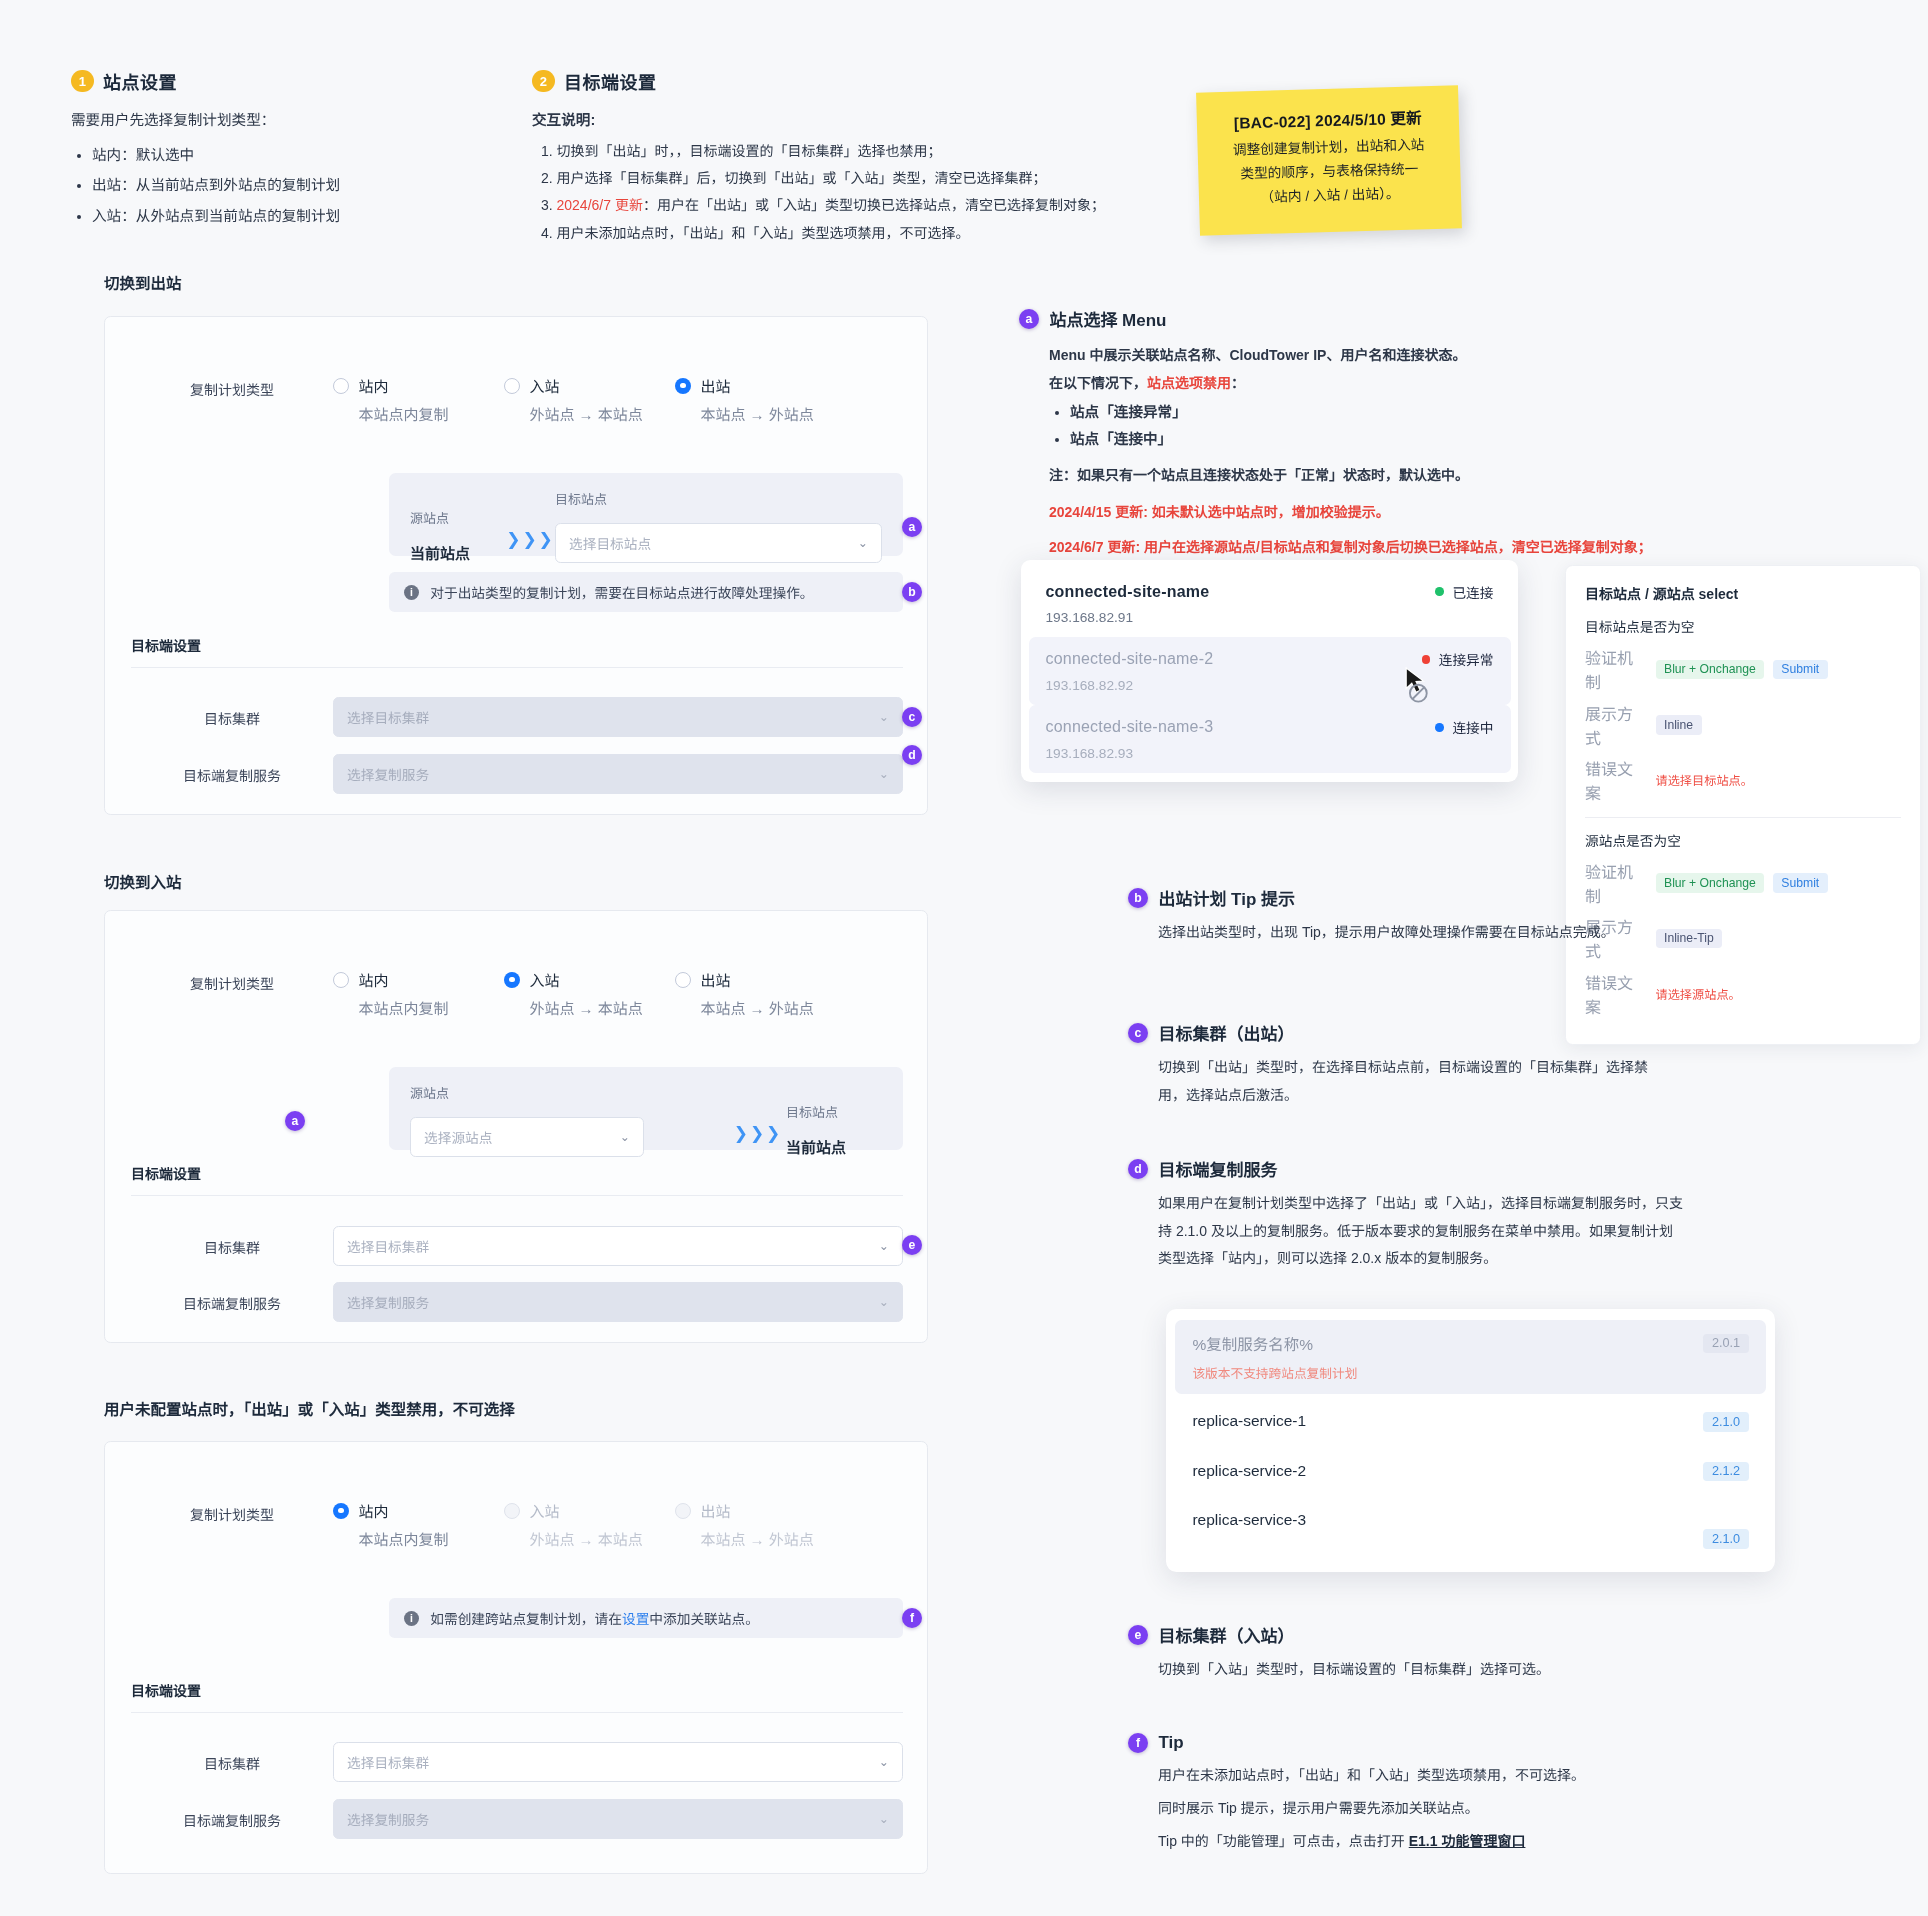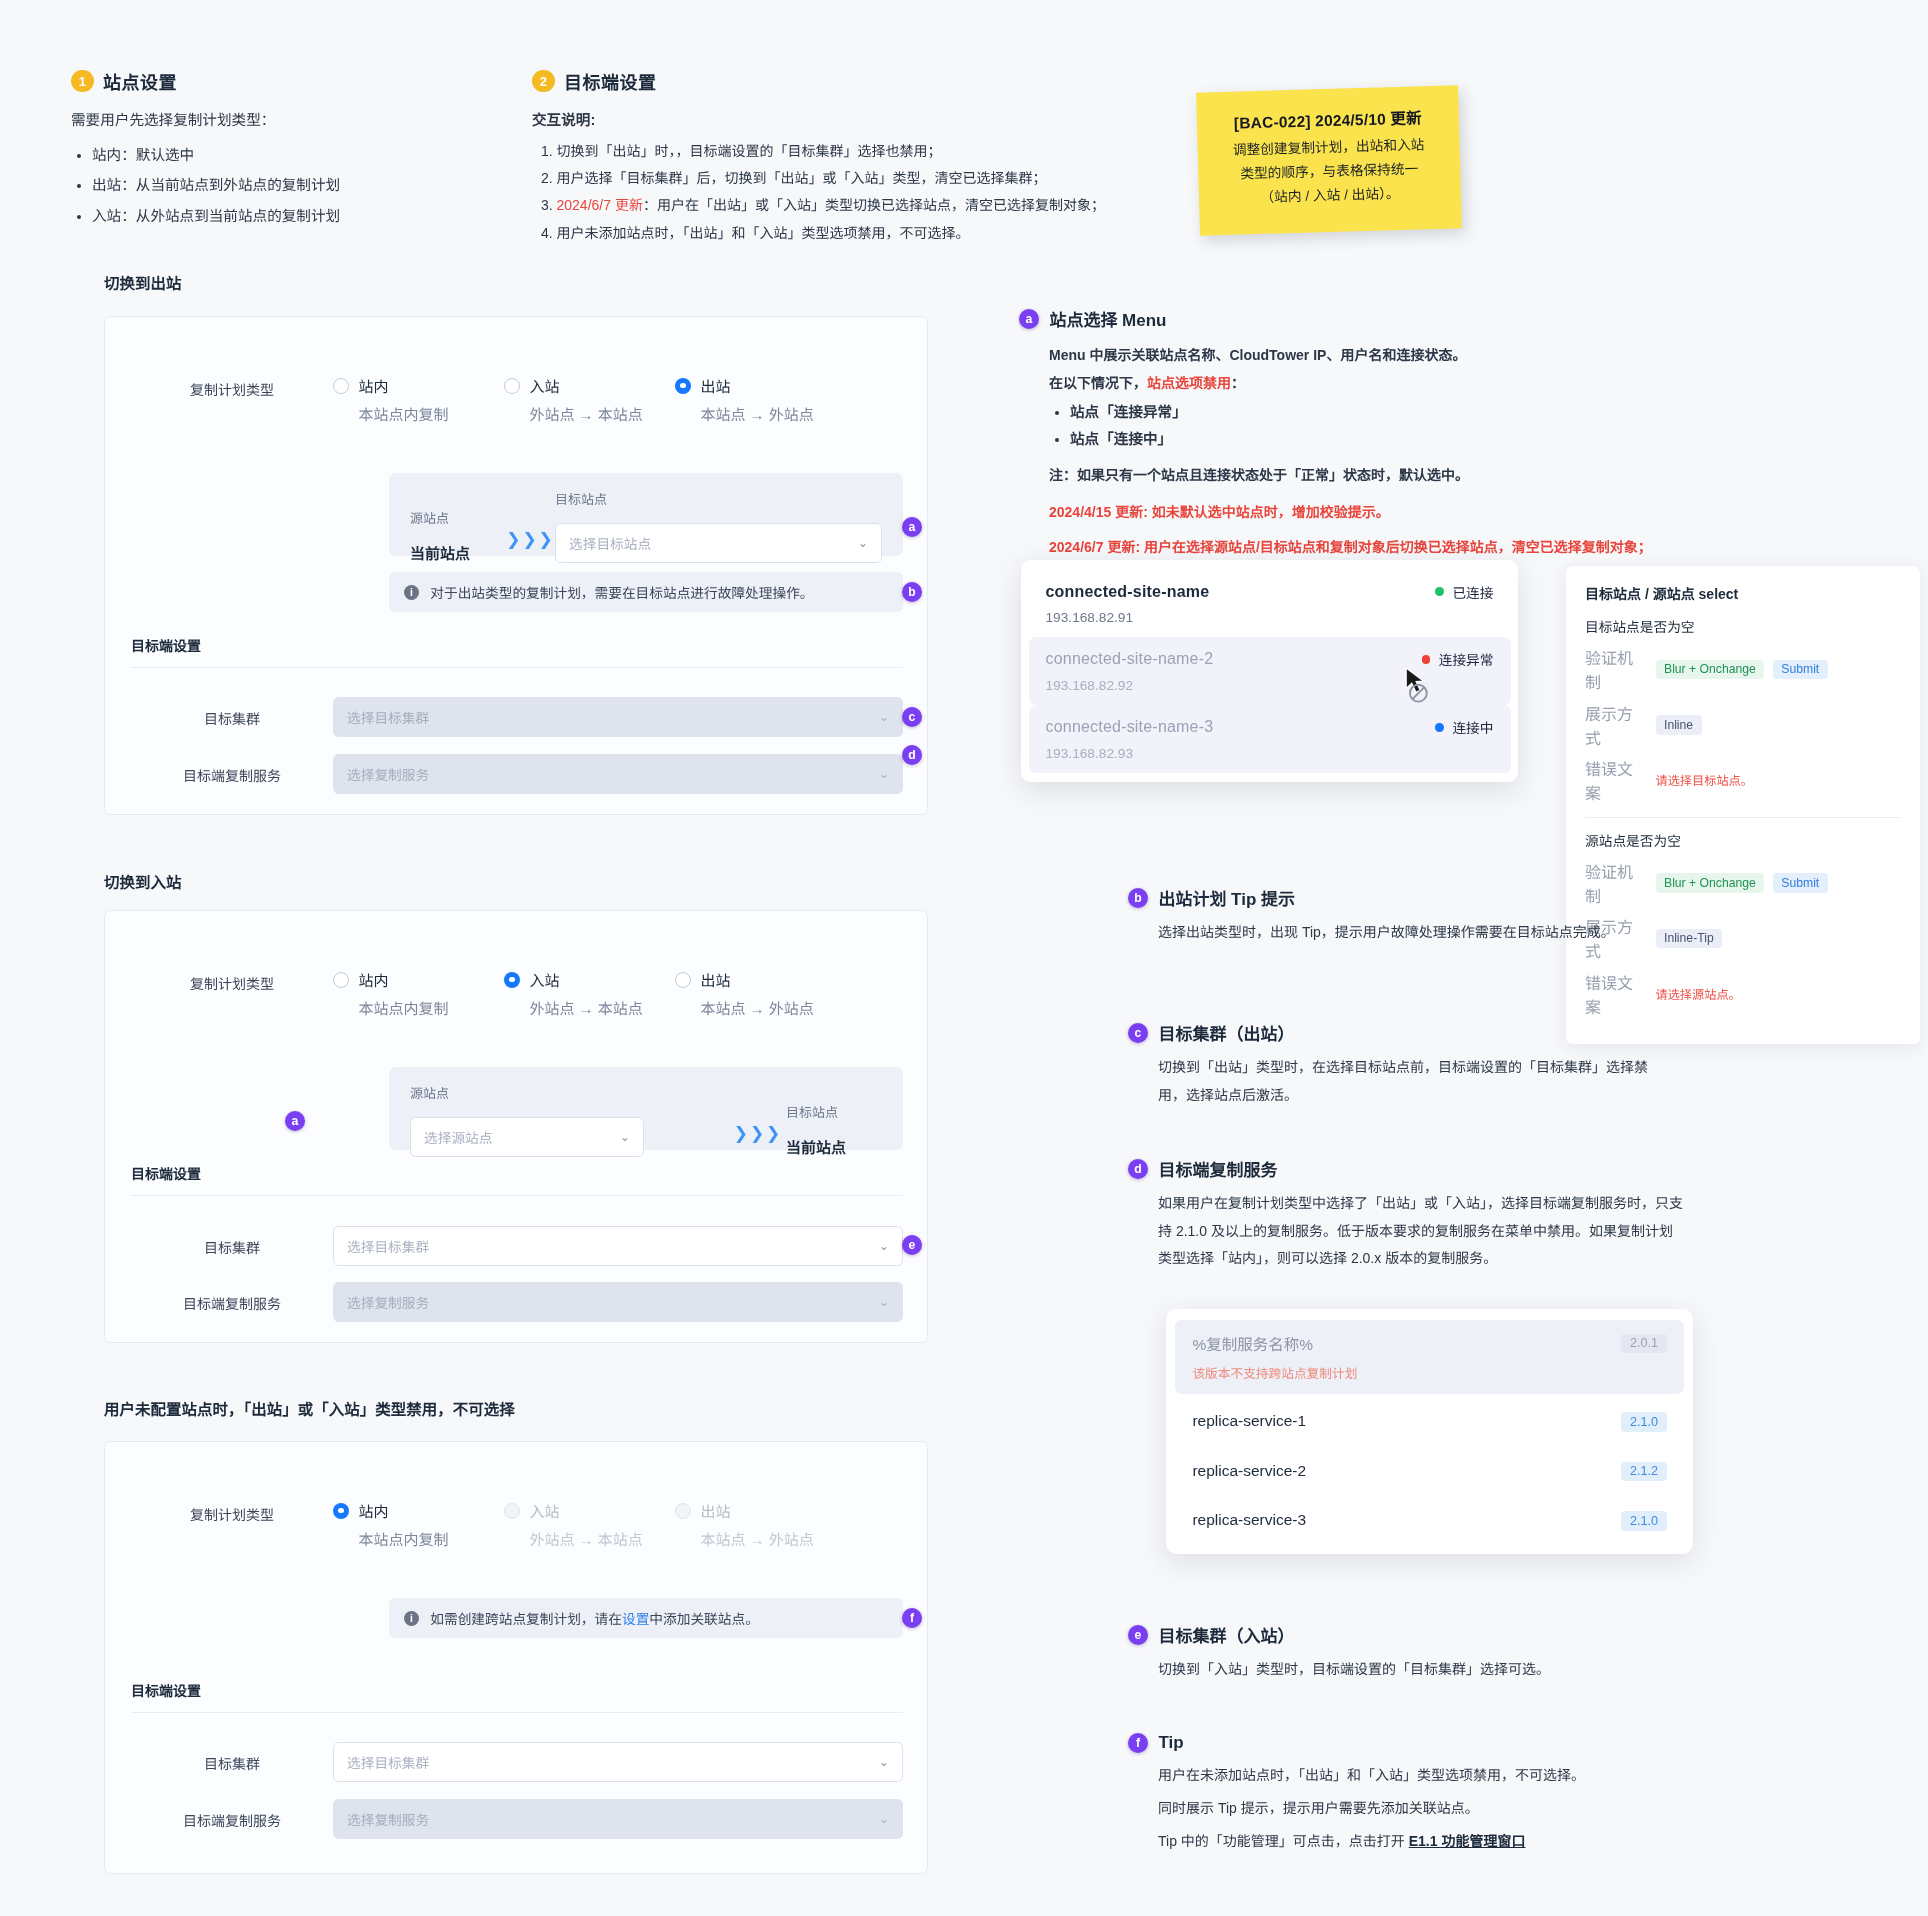--- a/index.html
+++ b/index.html
@@ -154,21 +154,21 @@
   .spec-key { font-size: 16px; color: #98a0b0; width: 62px; flex: 0 0 62px; }
   .chip { font-size: 12.2px; padding: 2.8px 8.5px; border-radius: 3.8px; }
   .chip.green { background: #e6f6ec; color: #1f9254; }
   .chip.blue { background: #e4effc; color: #2f7fe0; }
   .chip.lav { background: #ebedf7; color: #4a5472; }
   .spec-err { font-size: 12.2px; color: #ef4f45; }
   .spec-hr { height: 0.9px; background: #ecedf2; margin: 13px 0 11.3px 0; }
 
   
   #svc-menu {
-    position: absolute; left: 1166px; top: 1309px; width: 527px;
+    position: absolute; left: 1166px; top: 1309px; width: 609px;
     background: #fff; border-radius: 10.4px; padding: 11.3px 9.4px;
     box-shadow: 0 7.5px 28px rgba(40,50,80,.12);
   }
   .svci { padding: 12.2px 17px; border-radius: 6.6px; display: flex; align-items: flex-start; }
   .svci.dis { background: #eef0f7; }
   .svc-name { font-size: 15.5px; color: #1d2a3b; }
   .svci.dis .svc-name { color: #8d95a6; }
   .svc-err { font-size: 12.7px; color: #f0897f; margin-top: 8.5px; }
   .ver { margin-left: auto; font-size: 12.7px; padding: 2.8px 8.5px; border-radius: 3.8px; background: #e2effb; color: #3d8ce0; }
   .ver.gray { background: #e4e7f1; color: #99a2b4; }
@@ -566,21 +566,21 @@
       <div class="svc-err">该版本不支持跨站点复制计划</div>
     </div>
     <div class="svci" style="margin-top:5.6px;justify-content:space-between;">
       <span class="svc-name">replica-service-1</span>
       <span class="ver">2.1.0</span>
     </div>
     <div class="svci" style="margin-top:5.6px;">
       <span class="svc-name">replica-service-2</span>
       <span class="ver">2.1.2</span>
     </div>
-    <div class="svci" style="margin-top:5.6px;">
+    <div class="svci" style="margin-top:5.6px;flex-direction:column;">
       <span class="svc-name">replica-service-3</span>
       <span class="ver">2.1.0</span>
     </div>
   </div>
 
   <div class="ann" style="left:1128px;top:1622px;width:584px;">
     <div class="ann-head">
       <span class="marker inline">e</span>
       <span class="ann-title">目标集群（入站）</span>
     </div>

